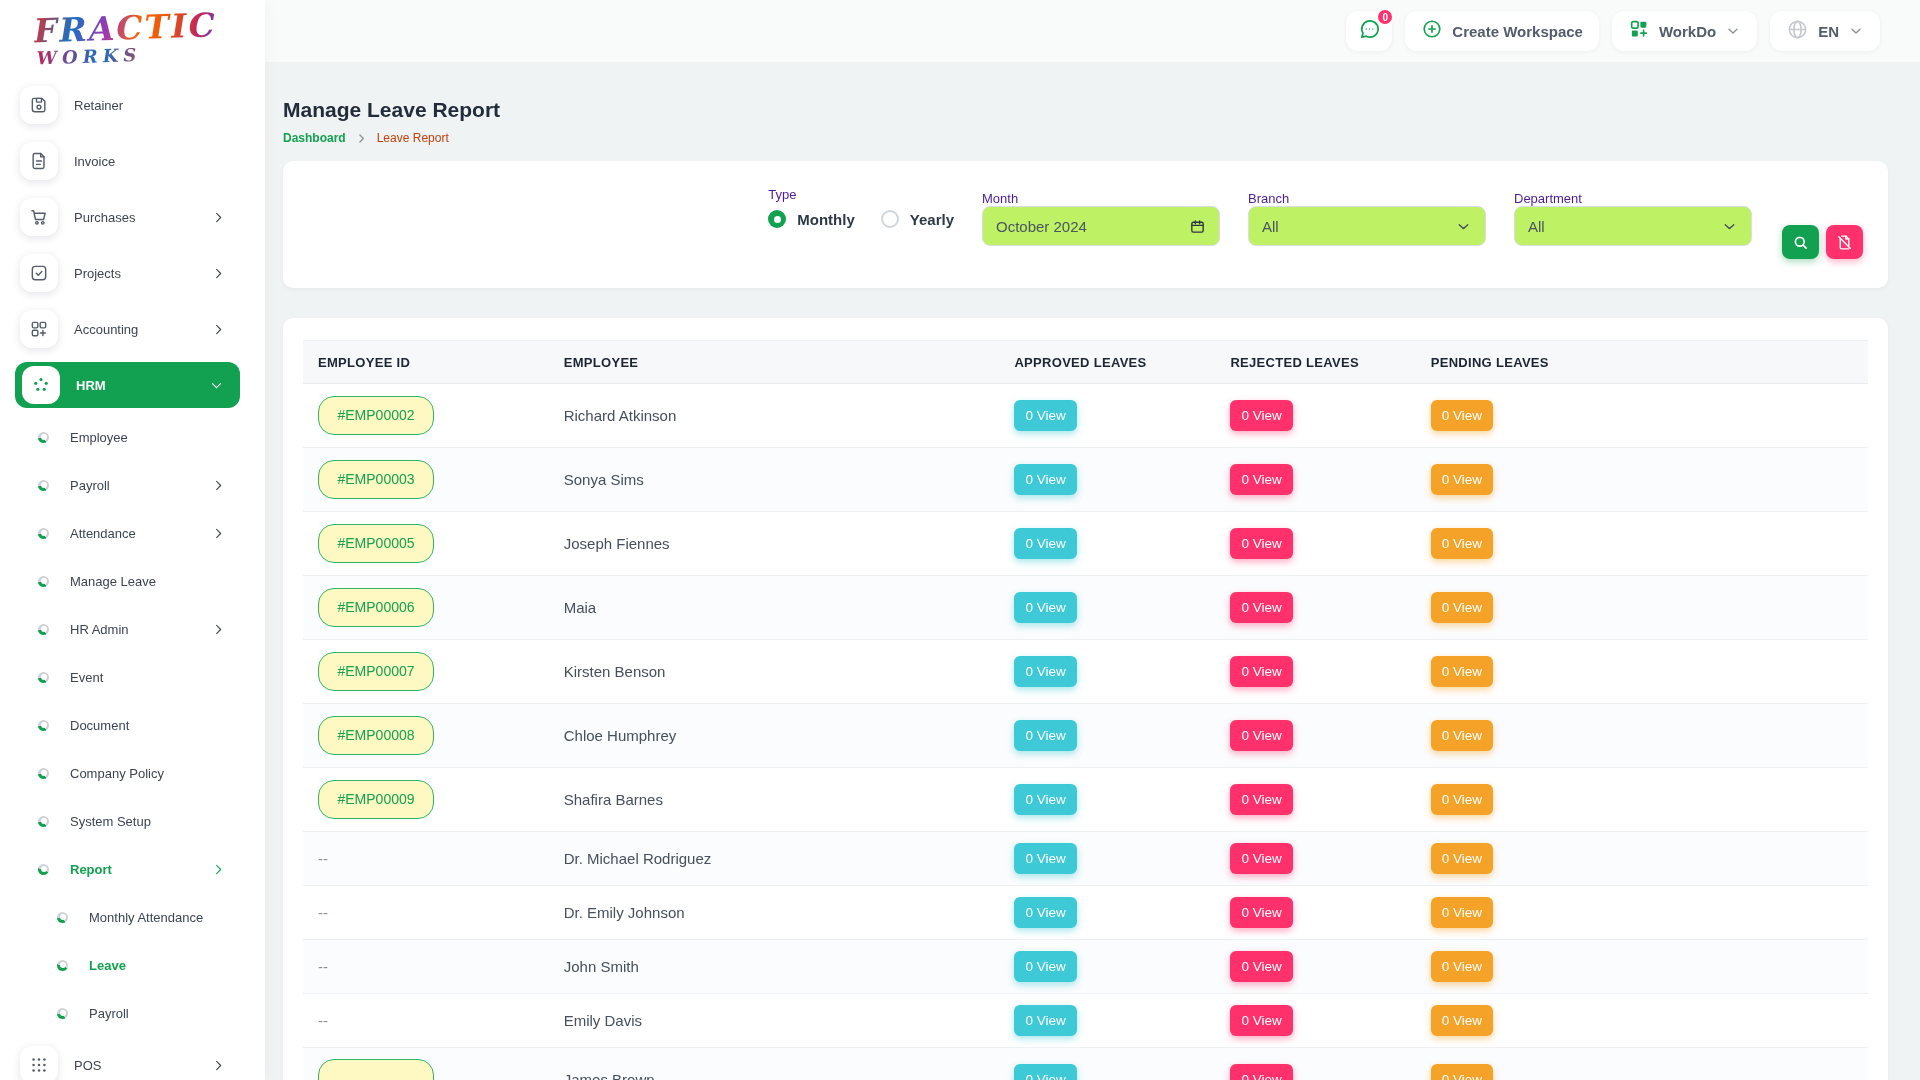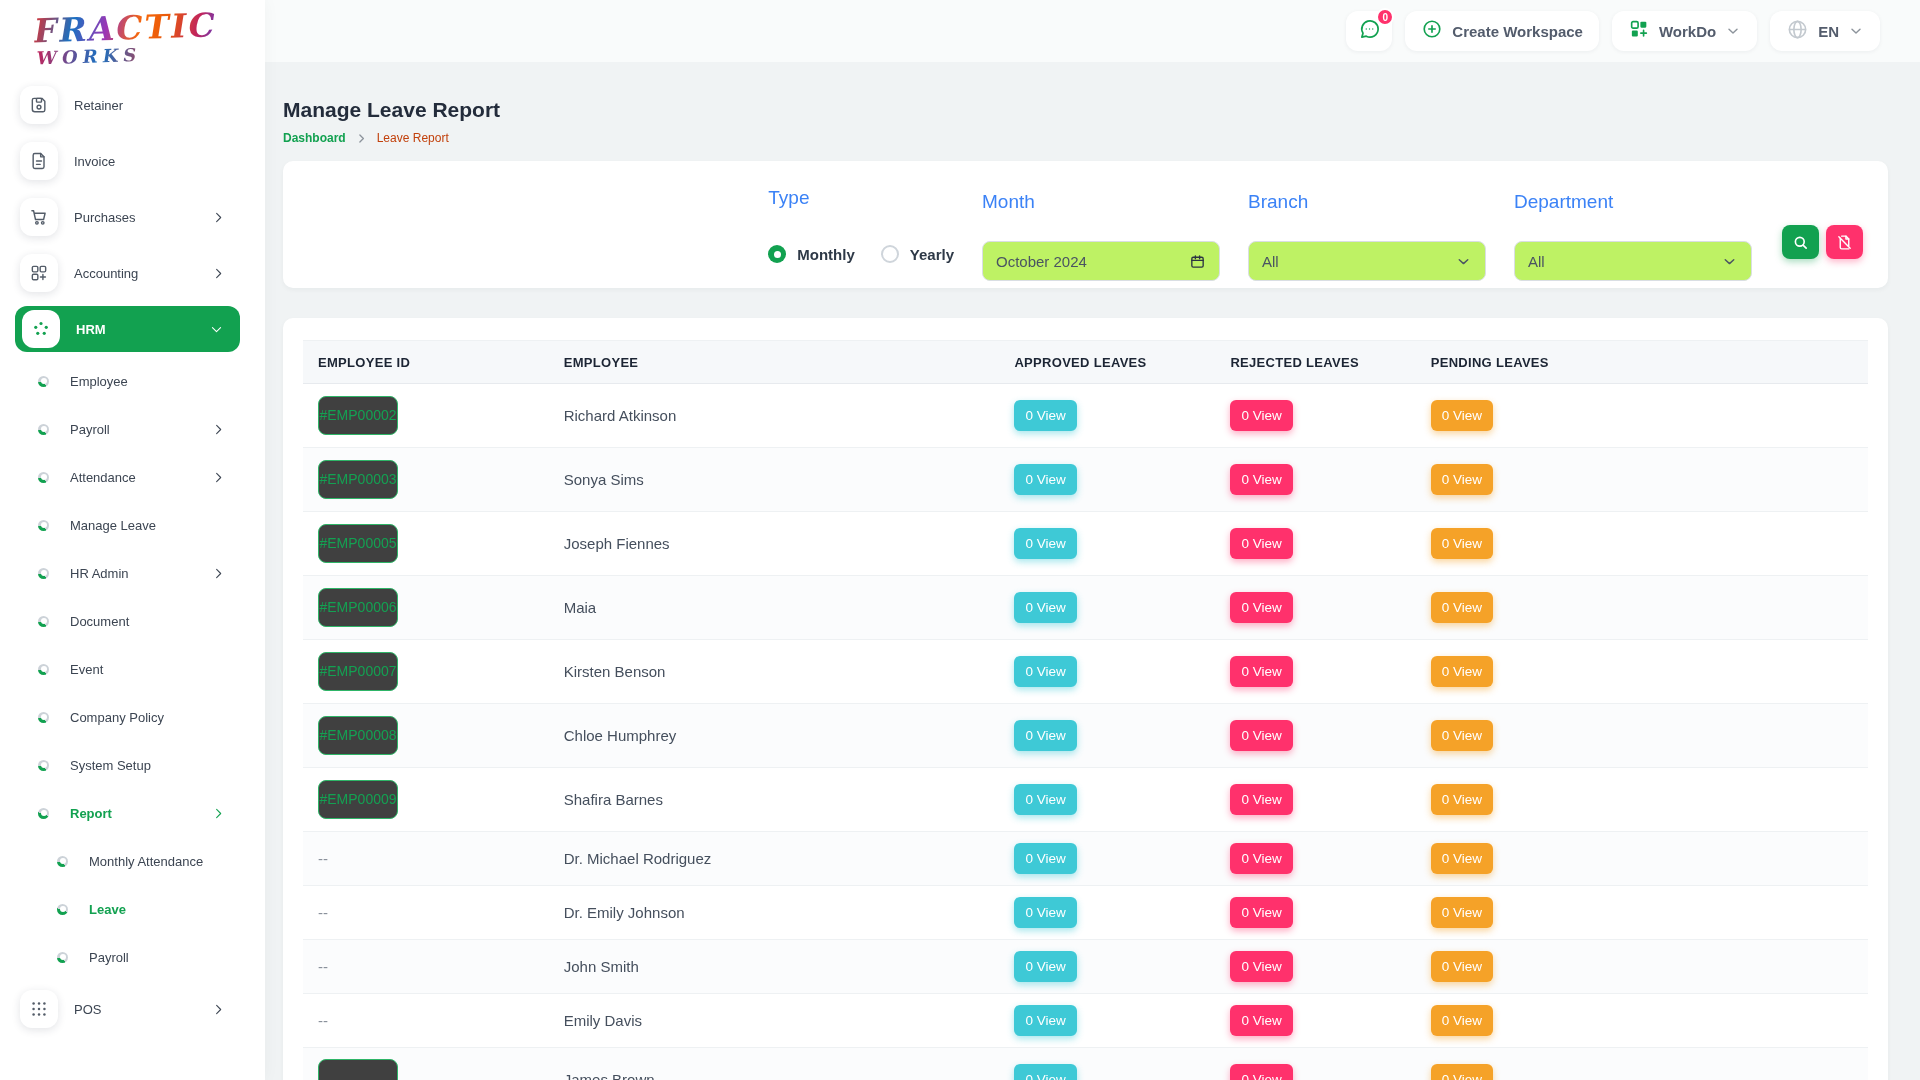--- a/index.html
+++ b/index.html
@@ -59,21 +59,21 @@
   .breadcrumb{margin-top:9px;display:flex;align-items:center;gap:9px;font-size:12px;}
   .breadcrumb a{color:#12a150;font-weight:600;text-decoration:none;cursor:pointer;}
   .breadcrumb .bc-sep{color:#8d949c;display:flex;}
   .breadcrumb .bc-cur{color:#c2410c;}
 
   .card{background:#fff;border-radius:10px;box-shadow:0 2px 5px rgba(25,35,50,.045);}
   .filter-card{margin-top:16px;height:127px;display:flex;align-items:flex-start;
                padding:30px 25px 0 0;box-sizing:border-box;}
   .fg{margin-left:28px;}
   .fg.first{margin-left:auto;}
-  .f-label{font-size:19px;color:#3b82f6;font-weight:500;margin-bottom:28px;}
+  .f-label{font-size:13px;color:#4c1d95;font-weight:500;margin-bottom:0;}
   .radios{display:flex;gap:26px;align-items:center;height:34px;}
   .radio-opt{display:flex;align-items:center;gap:11px;cursor:pointer;}
   .radio-circ{width:18px;height:18px;border-radius:50%;box-sizing:border-box;border:2px solid #cfd5db;background:#fff;}
   .radio-circ.sel{border:none;background:#12a150;position:relative;}
   .radio-circ.sel::after{content:"";position:absolute;inset:5.5px;background:#fff;border-radius:50%;}
   .radio-opt .rlabel{font-size:15px;font-weight:700;color:#2e3947;}
   .fld{width:238px;height:40px;border:1px solid #d9dee3;border-radius:8px;background:#bef264;
        display:flex;align-items:center;justify-content:space-between;padding:0 13px;box-sizing:border-box;
        font-size:15px;color:#4a5462;cursor:pointer;}
   .filter-actions{margin-left:30px;margin-top:34px;display:flex;gap:7px;}
@@ -82,22 +82,22 @@
   .btn-search{background:#12a150;box-shadow:0 3px 7px rgba(18,161,80,.35);}
   .btn-reset{background:#ff316c;box-shadow:0 3px 7px rgba(255,49,108,.35);}
 
   .table-card{margin-top:30px;padding:22px 20px;box-sizing:border-box;}
   table.report{width:100%;border-collapse:collapse;}
   table.report thead th{background:#f6f8fa;height:42px;text-align:left;padding:0 15px;font-size:13px;
           font-weight:700;color:#1c2534;letter-spacing:.3px;border-top:1px solid #eef1f3;border-bottom:1px solid #e7eaee;}
   table.report td{padding:0 15px;border-bottom:1px solid #eef1f3;vertical-align:middle;}
   tr.h64 td{height:63px;} tr.h54 td{height:53px;}
   tbody tr:nth-child(even){background:#fbfcfd;}
-  .id-btn{display:inline-block;border:1px solid #2eb567;color:#13a152;background:#404040;border-radius:8px;
-          width:80px;height:39px;line-height:37px;text-align:center;font-size:14px;font-weight:500;
+  .id-btn{display:inline-block;border:1px solid #2eb567;color:#13a152;background:#fef9c3;border-radius:16px;
+          width:116px;height:39px;line-height:37px;text-align:center;font-size:14px;font-weight:500;
           box-sizing:border-box;cursor:pointer;font-family:inherit;padding:0;}
   .dash{color:#8a919b;font-size:15px;}
   .emp-name{font-size:15px;color:#454f5d;}
   .view-btn{display:inline-block;color:#fff;border:none;border-radius:6px;padding:8px 11px;font-size:13.5px;
             font-weight:500;cursor:pointer;font-family:inherit;}
   .v-approved{background:#3ec9d6;box-shadow:0 3px 7px rgba(62,201,214,.45);}
   .v-rejected{background:#ff316c;box-shadow:0 3px 7px rgba(255,49,108,.4);}
   .v-pending{background:#f5a228;box-shadow:0 3px 7px rgba(245,162,40,.45);}
 </style>
 </head>
@@ -142,20 +142,34 @@
           <span class="mlabel">Purchases</span>
           <span class="chev">
             <svg viewBox="0 0 24 24" width="15" height="15" fill="none" stroke="currentColor" stroke-width="1.7" stroke-linecap="round" stroke-linejoin="round">
               <path d="M9 5.5l6.5 6.5L9 18.5"></path>
             </svg>
           </span>
         </li>
         <li class="mi l0">
           <span class="tile">
             <svg viewBox="0 0 24 24" width="20" height="20" fill="none" stroke="currentColor" stroke-width="1.7" stroke-linecap="round" stroke-linejoin="round">
+              <rect x="4" y="4" width="16" height="16" rx="3.5"></rect>
+              <path d="M8.8 12.4l2.3 2.3 4.3-4.6"></path>
+            </svg>
+          </span>
+          <span class="mlabel">Projects</span>
+          <span class="chev">
+            <svg viewBox="0 0 24 24" width="15" height="15" fill="none" stroke="currentColor" stroke-width="1.7" stroke-linecap="round" stroke-linejoin="round">
+              <path d="M9 5.5l6.5 6.5L9 18.5"></path>
+            </svg>
+          </span>
+        </li>
+        <li class="mi l0">
+          <span class="tile">
+            <svg viewBox="0 0 24 24" width="20" height="20" fill="none" stroke="currentColor" stroke-width="1.7" stroke-linecap="round" stroke-linejoin="round">
               <rect x="4" y="4" width="6.6" height="6.6" rx="1.5"></rect>
               <rect x="13.4" y="4" width="6.6" height="6.6" rx="1.5"></rect>
               <rect x="4" y="13.4" width="6.6" height="6.6" rx="1.5"></rect>
               <path d="M16.7 13.8v6M13.7 16.8h6"></path>
             </svg>
           </span>
           <span class="mlabel">Accounting</span>
           <span class="chev">
             <svg viewBox="0 0 24 24" width="15" height="15" fill="none" stroke="currentColor" stroke-width="1.7" stroke-linecap="round" stroke-linejoin="round">
               <path d="M9 5.5l6.5 6.5L9 18.5"></path>
@@ -209,25 +223,25 @@
           <span class="dot"></span>
           <span class="mlabel">HR Admin</span>
           <span class="chev">
             <svg viewBox="0 0 24 24" width="15" height="15" fill="none" stroke="currentColor" stroke-width="1.7" stroke-linecap="round" stroke-linejoin="round">
               <path d="M9 5.5l6.5 6.5L9 18.5"></path>
             </svg>
           </span>
         </li>
         <li class="mi l1">
           <span class="dot"></span>
+          <span class="mlabel">Event</span>
+        </li>
+        <li class="mi l1">
+          <span class="dot"></span>
           <span class="mlabel">Document</span>
-        </li>
-        <li class="mi l1">
-          <span class="dot"></span>
-          <span class="mlabel">Event</span>
         </li>
         <li class="mi l1">
           <span class="dot"></span>
           <span class="mlabel">Company Policy</span>
         </li>
         <li class="mi l1">
           <span class="dot"></span>
           <span class="mlabel">System Setup</span>
         </li>
         <li class="mi l1 hl">

